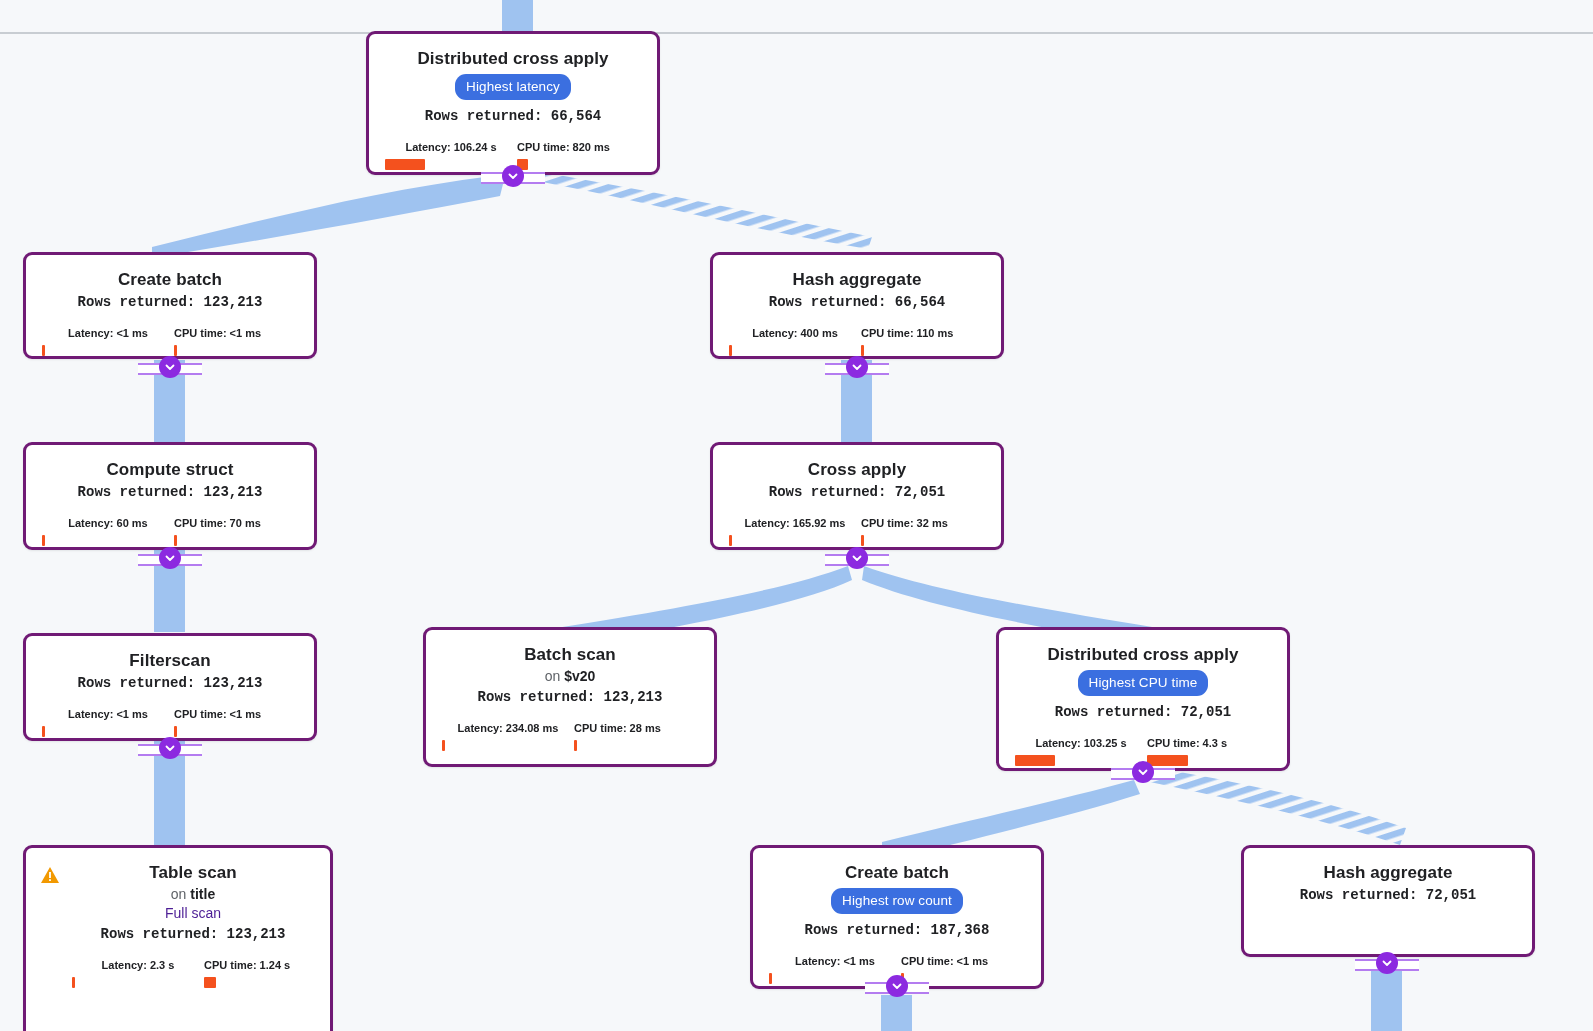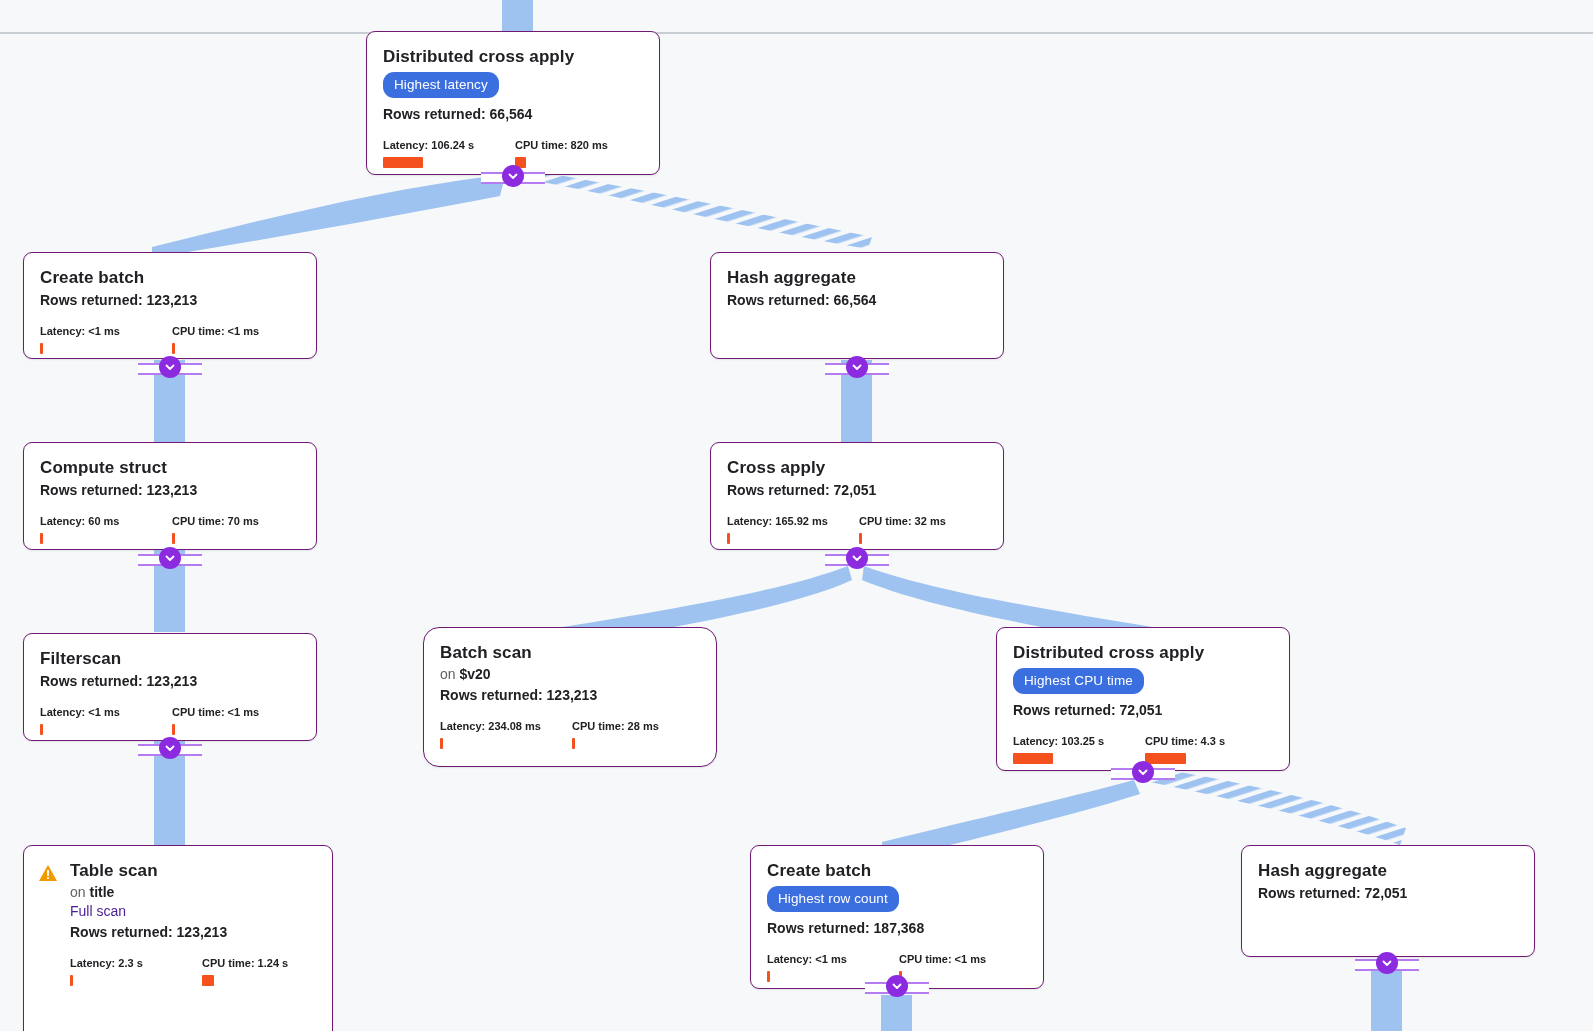--- a/index.html
+++ b/index.html
@@ -33,25 +33,26 @@
     height: 2px;
     background: #c8cdd2;
     z-index: 1;
   }
 
   
   .node {
     position: absolute;
     box-sizing: border-box;
     background: #ffffff;
-    border: 1px solid #701a75;
+    border: 3px solid #701a75;
     border-radius: 9px;
     box-shadow: 0 1px 2px rgba(60,64,67,.10);
     padding: 14px 16px 16px 16px;
     z-index: 5;
+    text-align: center;
   }
   .node.warn {
     padding-left: 46px;
   }
   .warn-icon {
     position: absolute;
     left: 14px;
     top: 18px;
     width: 20px;
     height: 18px;
@@ -87,20 +88,21 @@
   }
   .subline.muted {
     color: #4c1d95;
   }
   .rows {
     font-size: 14px;
     font-weight: bold;
     color: #202124;
     line-height: 19px;
     margin-top: 3px;
+    font-family: Liberation Mono, monospace;
   }
   .metrics {
     display: flex;
     margin-top: 13px;
   }
   .metric {
     box-sizing: border-box;
   }
   .metric-label {
     font-size: 11px;
@@ -236,20 +238,30 @@
     <div class="knob">
       <svg width="12" height="12" viewBox="0 0 12 12">
           <path d="M2.5 4.5 L6 8 L9.5 4.5" stroke="#ffffff" stroke-width="1.8" fill="none" stroke-linecap="round" stroke-linejoin="round"></path>
         </svg>
     </div>
   </div>
 
   <div class="node" style="left:710px; top:252px; width:294px; height:107px;">
     <div class="node-title">Hash aggregate</div>
     <div class="rows">Rows returned: 66,564</div>
+    <div class="metrics">
+      <div class="metric" style="width:132px;">
+        <div class="metric-label">Latency: 400 ms</div>
+        <div class="metric-bar" style="width:3px;"></div>
+      </div>
+      <div class="metric">
+        <div class="metric-label">CPU time: 110 ms</div>
+        <div class="metric-bar" style="width:3px;"></div>
+      </div>
+    </div>
   </div>
   <div class="toggle" style="left:825px; top:356px;">
     <div class="rail"></div>
     <div class="knob">
       <svg width="12" height="12" viewBox="0 0 12 12">
           <path d="M2.5 4.5 L6 8 L9.5 4.5" stroke="#ffffff" stroke-width="1.8" fill="none" stroke-linecap="round" stroke-linejoin="round"></path>
         </svg>
     </div>
   </div>
 
@@ -315,21 +327,21 @@
   </div>
   <div class="toggle" style="left:138px; top:737px;">
     <div class="rail"></div>
     <div class="knob">
       <svg width="12" height="12" viewBox="0 0 12 12">
           <path d="M2.5 4.5 L6 8 L9.5 4.5" stroke="#ffffff" stroke-width="1.8" fill="none" stroke-linecap="round" stroke-linejoin="round"></path>
         </svg>
     </div>
   </div>
 
-  <div class="node" style="left:423px; top:627px; width:294px; height:140px;border-radius:16px;">
+  <div class="node" style="left:423px; top:627px; width:294px; height:140px;">
     <div class="node-title">Batch scan</div>
     <div class="subline"><span>on </span><b>$v20</b></div>
     <div class="rows">Rows returned: 123,213</div>
     <div class="metrics">
       <div class="metric" style="width:132px;">
         <div class="metric-label">Latency: 234.08 ms</div>
         <div class="metric-bar" style="width:3px;"></div>
       </div>
       <div class="metric">
         <div class="metric-label">CPU time: 28 ms</div>

